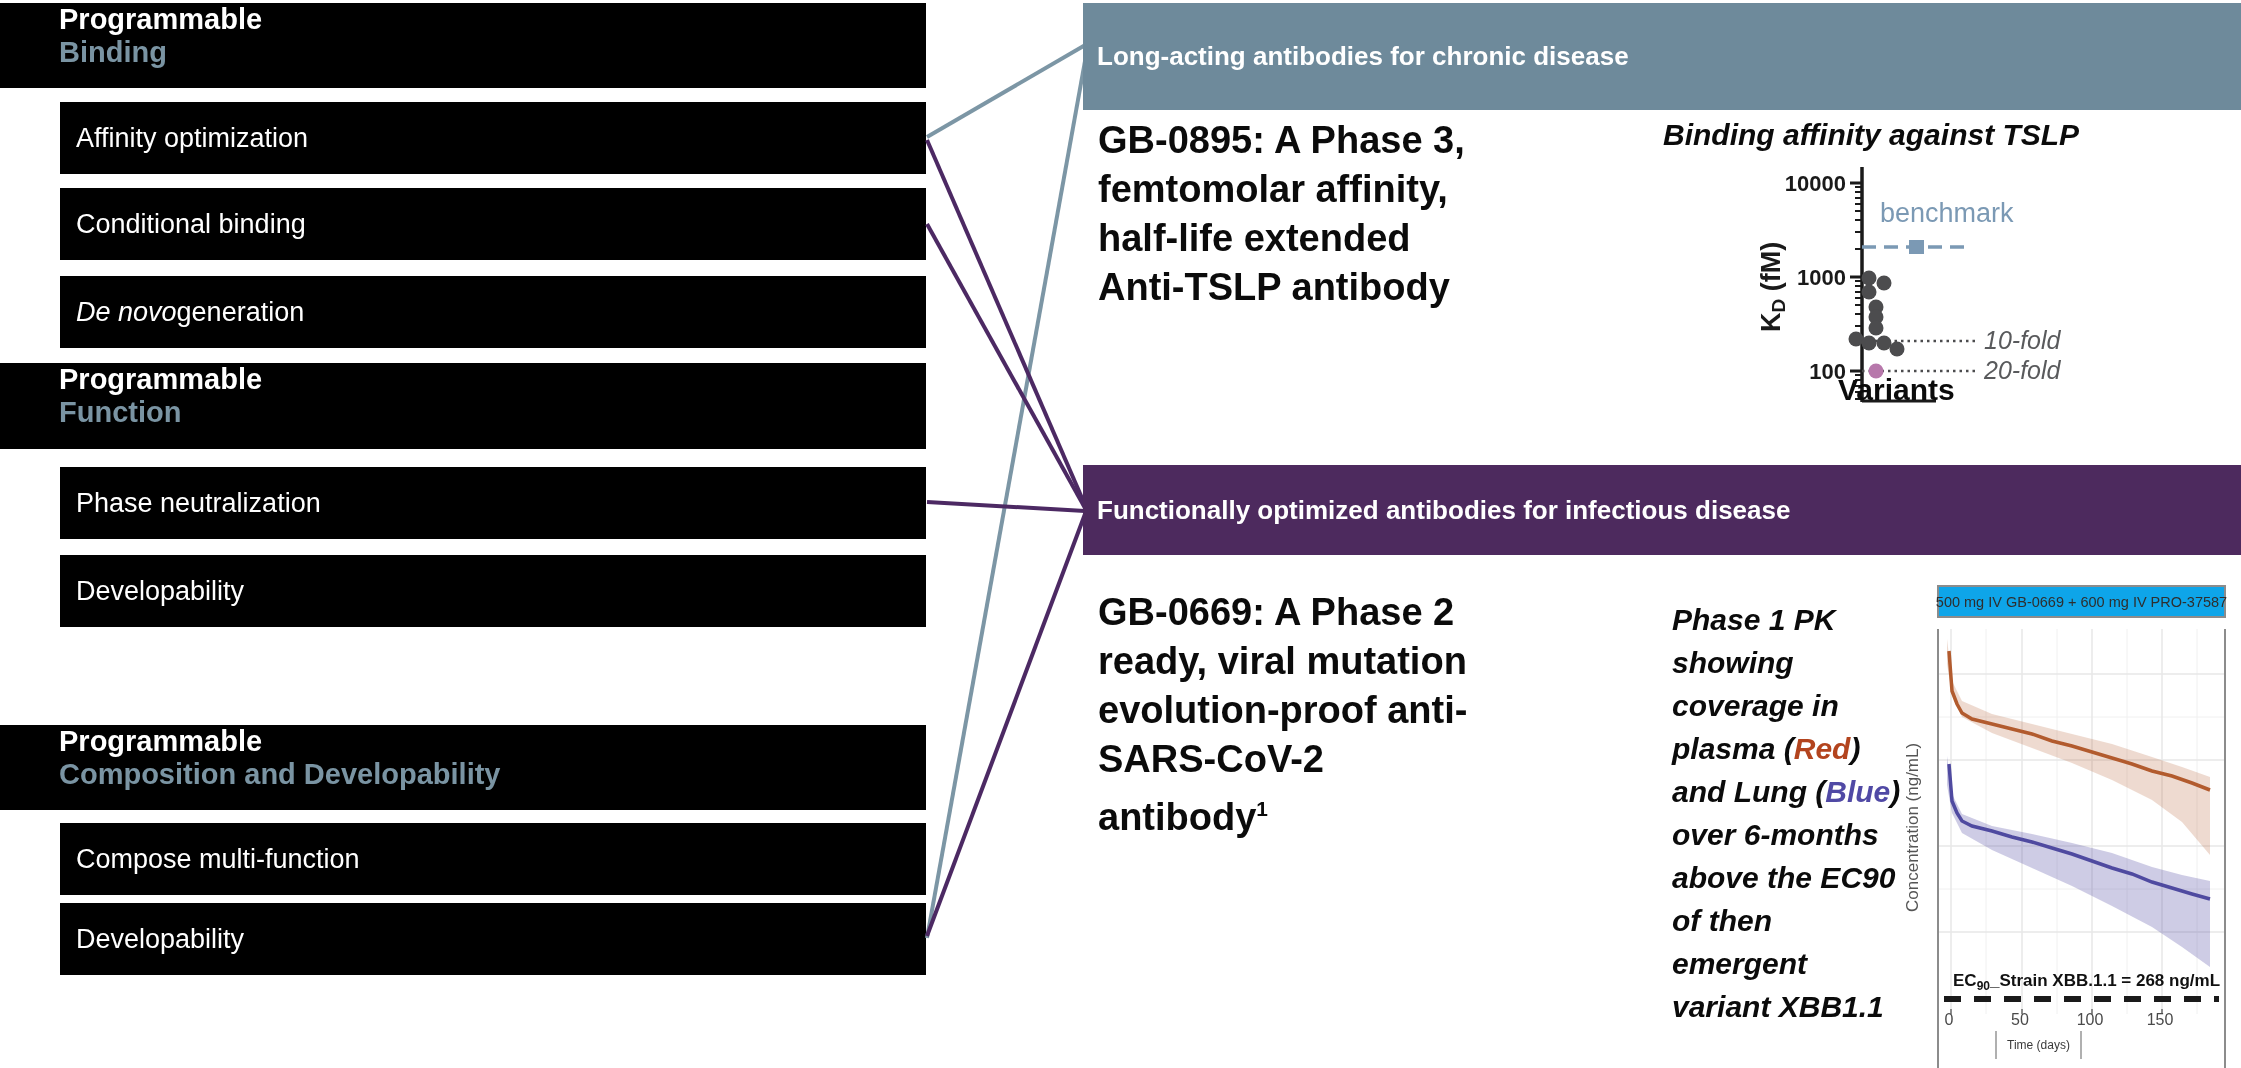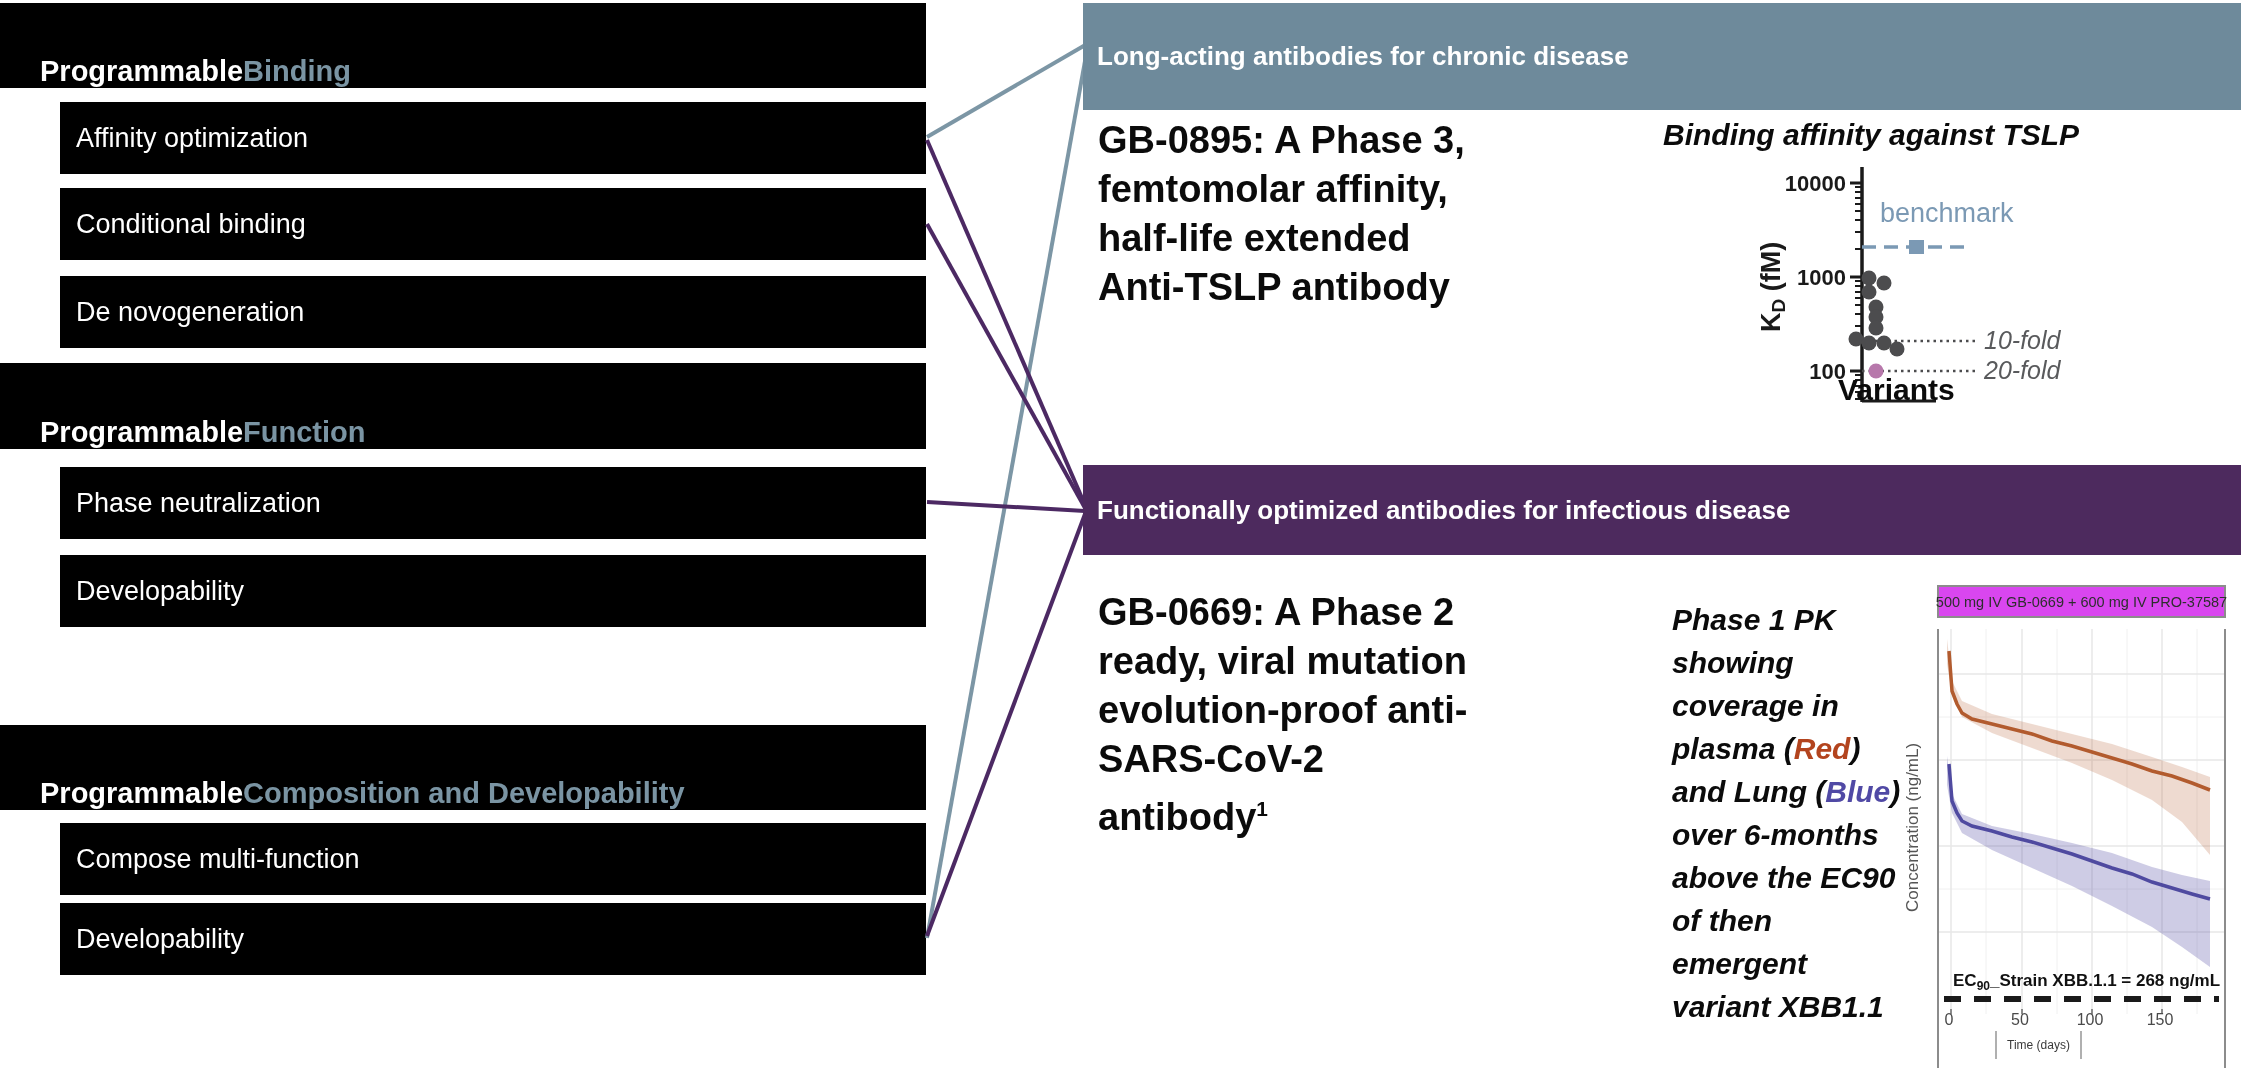--- a/index.html
+++ b/index.html
@@ -1,37 +1,37 @@
 <!DOCTYPE html>
 <html><head>
 <meta charset="utf-8">
 <style>
   html,body{margin:0;padding:0;background:#fff;}
   #stage{position:relative;width:2241px;height:1068px;background:#fff;overflow:hidden;
          font-family:"Liberation Sans", sans-serif;color:#111;}
   .abs{position:absolute;}
   
-  .hdr{position:absolute;left:0;width:926px;height:85px;background:#000;display:flex;align-items:flex-end;
-       padding-left:40px;box-sizing:border-box;font-size:29px;font-weight:bold;color:#fff;white-space:nowrap;}
+  .hdr{position:absolute;left:0;width:926px;height:85px;background:#000;display:flex;align-items:flex-start;
+       padding-left:59px;box-sizing:border-box;font-size:29px;font-weight:bold;color:#fff;white-space:nowrap;flex-direction:column;}
   .hdr .accent{color:#7A94A3;}
   .itm{position:absolute;left:60px;width:866px;height:72px;background:#000;display:flex;align-items:center;
        padding-left:16px;box-sizing:border-box;font-size:27px;color:#fff;white-space:nowrap;}
-  .itm .it{}
+  .itm .it{font-style:italic;}
   
   .panel-hdr{position:absolute;left:1083px;width:1158px;display:flex;align-items:center;
        padding-left:14px;box-sizing:border-box;color:#fff;font-size:26px;font-weight:bold;z-index:3;}
   
   .gbhead{position:absolute;font-weight:bold;font-size:38px;line-height:49px;
        white-space:pre-line;color:#0b0b0b;}
   .figtitle{position:absolute;font-weight:bold;font-style:italic;font-size:30px;color:#0b0b0b;white-space:nowrap;}
   .pknote{position:absolute;font-weight:bold;font-style:italic;font-size:30px;line-height:43px;
        white-space:pre-line;color:#0b0b0b;width:330px;}
   
   .pkpanel{position:absolute;left:1937px;top:585px;width:289px;height:470px;}
-  .pkstrip{position:absolute;left:0;top:0;width:289px;height:33px;background:#d946ef;border:2px solid #8c8c8c;
+  .pkstrip{position:absolute;left:0;top:0;width:289px;height:33px;background:#0ea5e9;border:2px solid #8c8c8c;
        box-sizing:border-box;display:flex;align-items:center;justify-content:center;
        font-size:14.5px;color:#2e2e2e;white-space:nowrap;}
   .pkplot{position:absolute;left:0;top:44px;width:289px;height:441px;background:#fff;border:2px solid #8c8c8c;
        border-top:none;box-sizing:border-box;}
   .pkxtick{position:absolute;top:426px;width:50px;margin-left:-25px;text-align:center;
        font-size:16px;color:#4a4a4a;}
   .pkxlabel{position:absolute;left:58px;top:446px;height:28px;display:flex;align-items:center;
        padding:0 10px;border-left:2px solid #b0b0b0;border-right:2px solid #b0b0b0;
        font-size:12px;color:#3a3a3a;white-space:nowrap;}
   .pkylabel{position:absolute;left:1903px;top:912px;width:230px;transform:rotate(-90deg);

